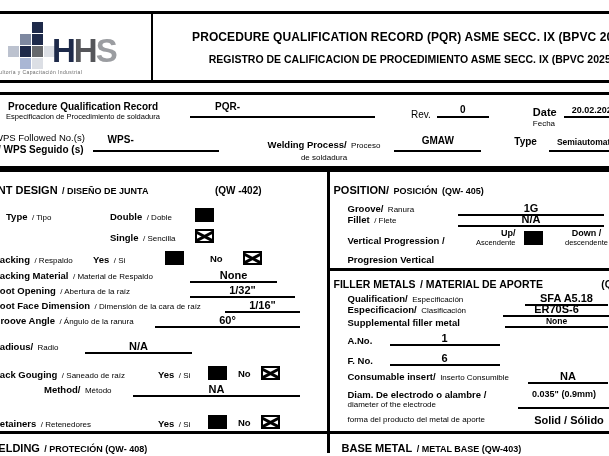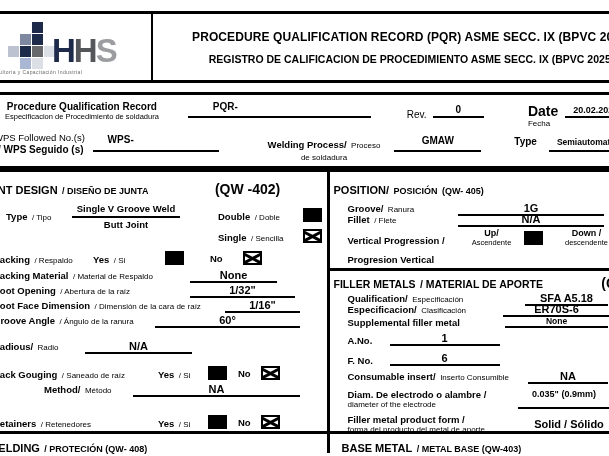--- a/index.html
+++ b/index.html
@@ -27,21 +27,21 @@
   .fields-box { margin-top:9px; border-top:3px solid #000; padding-top:6px; }
   .frow { display:flex; align-items:flex-start; }
   .pqr-name { width:190px; text-align:center; padding-left:16px; }
   .pqr-name .b { font-weight:bold; font-size:10px; }
   .pqr-name .s { font-size:7.5px; }
   .ufield { border-bottom:2px solid #000; font-weight:bold; font-size:10px; }
   .pqr-line { width:185px; margin-left:20px; padding-left:25px; height:17px; }
   .rev-lab { margin-left:36px; font-size:10px; padding-top:8px; }
   .rev-line { width:52px; margin-left:6px; text-align:center; height:17px; padding-top:3px; font-size:10px; }
   .date-lab { margin-left:44px; text-align:left; line-height:1.1; padding-top:1px; }
-  .date-lab .b { font-weight:bold; font-size:14px; } .date-lab .s { font-size:8px; display:block; }
+  .date-lab .b { font-weight:bold; font-size:11px; } .date-lab .s { font-size:8px; display:block; }
   .date-line { width:106px; margin-left:7px; padding-left:8px; height:17px; padding-top:4px; font-size:9px; font-weight:bold; }
   .frow2 { margin-top:4px; }
   .wps-name { width:116px; padding-left:14px; line-height:1.25; }
   .wps-name .r { font-size:9.5px; } .wps-name .b { font-weight:bold; font-size:10px; padding-left:4px; }
   .wps-line { width:130px; padding-left:15px; height:20px; padding-top:2px; }
   .proc-name { width:135px; margin-left:40px; text-align:center; line-height:1.2; padding-top:1px; }
   .proc-name .b { font-weight:bold; font-size:9.5px; } .proc-name .r { font-size:8px; }
   .gmaw-line { width:90px; margin-left:5px; text-align:center; height:20px; padding-top:3px; }
   .type-lab { margin-left:33px; font-weight:bold; font-size:10px; padding-top:4px; }
   .type-line { width:125px; margin-left:12px; padding-left:8px; height:20px; padding-top:5px; font-size:8.5px; }
@@ -51,21 +51,21 @@
   .col-left { width:347px; }
   .vdiv { width:2.5px; background:#000; }
   .col-right { flex:1; padding-left:18px; }
   .hline2 { height:2.5px; background:#000; }
   .strip { height:19px; }
   .strip .col-left, .strip .col-right { padding-top:4px; }
 
   .sec-h { white-space:nowrap; }
   .sh1 { font-weight:bold; font-size:11px; }
   .sh2 { font-weight:bold; font-size:9px; }
-  .sh3 { font-weight:bold; font-size:14px; margin-left:14px;padding-left:48px; }
+  .sh3 { font-weight:bold; font-size:10px; margin-left:14px;padding-left:48px; }
   .col-right .sec-h { margin-left:-14px; }
 
   .lab-b { font-weight:bold; font-size:9.5px; }
   .lab-r { font-size:8px; }
   .val { font-weight:bold; font-size:11px; border-bottom:2px solid #000; text-align:center; }
   .noline { border-bottom:none; }
 
   .cb { display:inline-block; width:19px; height:14px; position:relative; flex:none; }
   .cb.unchecked { background:#000; }
   .cb.checked { border:2.5px solid #000; background:#fff; }
@@ -168,24 +168,20 @@
         <span class="sh1">JOINT DESIGN</span>
         <span class="sh2">/ DISEÑO DE JUNTA</span>
         <span class="sh3">(QW -402)</span>
       </div>
 
       <div class="type-row">
         <div class="type-label">
           <span class="lab-b">Type</span>
           <span class="lab-r">/ Tipo</span>
         </div>
-        <div class="type-val">
-          <div class="v1">Single V Groove Weld</div>
-          <div class="v2">Butt Joint</div>
-        </div>
         <div class="sd">
           <div class="sd-row">
             <span class="sd-lab"><span class="lab-b">Double</span> <span class="lab-r">/ Doble</span></span>
             <span class="cb unchecked"></span>
           </div>
           <div class="sd-row">
             <span class="sd-lab"><span class="lab-b">Single</span> <span class="lab-r">/ Sencilla</span></span>
             <span class="cb checked"></span>
           </div>
         </div>
@@ -258,21 +254,21 @@
       </div>
       <div class="rfield">
         <span class="grow"><span class="lab-b">Fillet</span> <span class="lab-r">/ Flete</span></span>
         <span class="val" style="width:146px; margin-right:66px;">N/A</span>
       </div>
       <div class="vert-row">
         <div class="vert-lab">
           <span class="lab-b">Vertical Progression /</span>
           <span class="lab-b">Progresion Vertical</span>
         </div>
-        <div class="updown" style="margin-left:20px; width:48px;">
+        <div class="updown" style="margin-left:20px; width:48px;text-align:right;">
           <span class="ud-b">Up/</span>
           <span class="ud-r">Ascendente</span>
         </div>
         <span class="cb unchecked" style="margin-left:8px; margin-top:2px;"></span>
         <div class="updown" style="margin-left:13px; width:62px;">
           <span class="ud-b">Down /</span>
           <span class="ud-r">descendente</span>
         </div>
       </div>
 
@@ -311,21 +307,20 @@
       </div>
       <div class="diam-row" style="margin-top:5px;">
         <div class="two-line">
           <div class="lab-b">Diam. De electrodo o alambre /</div>
           <div class="lab-r">diameter of the electrode</div>
         </div>
         <span class="val" style="width:92px; margin-right:60px; font-size:9px; padding-bottom:8px;">0.035" (0.9mm)</span>
       </div>
       <div class="prod-row" style="margin-top:4px;">
         <div class="two-line">
-          <div class="lab-b">Filler metal product form /</div>
           <div class="lab-r">forma del producto del metal de aporte</div>
         </div>
         <span class="val noline" style="width:82px; margin-right:60px;">Solid / Sólido</span>
       </div>
     </div>
   </div>
 
   <div class="hline2"></div>
 
   <div class="cols strip">

